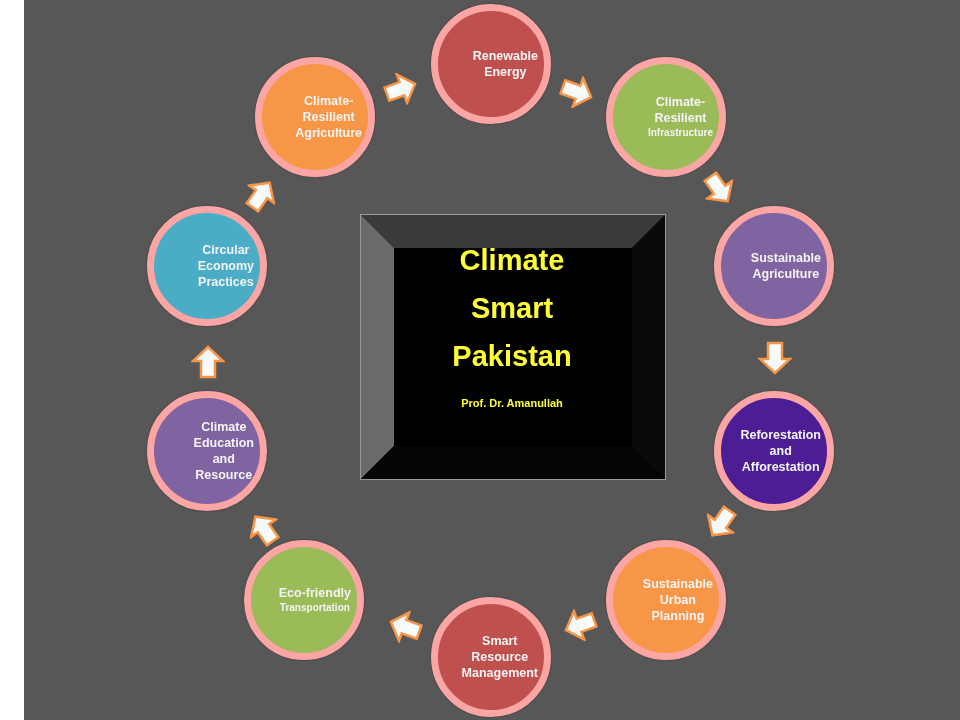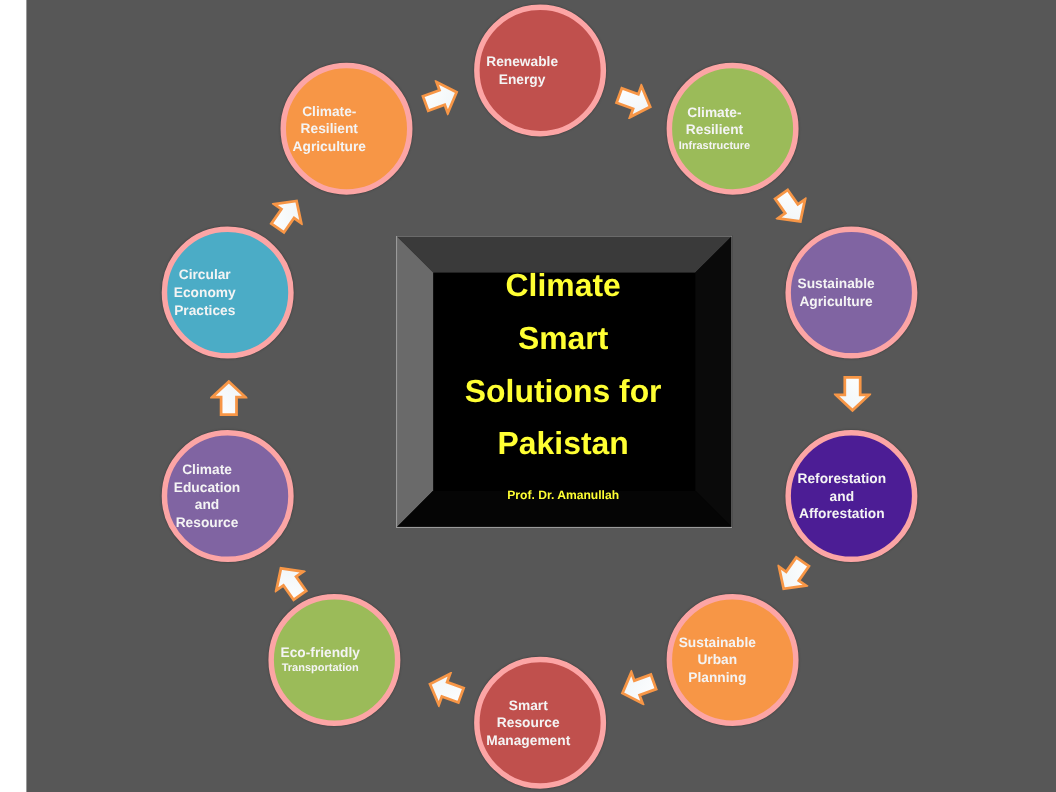--- a/index.html
+++ b/index.html
@@ -1,19 +1,19 @@
 <!DOCTYPE html>
 <html><head>
 <meta charset="utf-8">
 <style>
   html,body{margin:0;padding:0;}
   body{width:960px;height:720px;position:relative;overflow:hidden;background:#ffffff;font-family:"Liberation Sans",sans-serif;}
   .slide{position:absolute;left:24px;top:0;width:936px;height:720px;background:#575757;}
-  .node{position:absolute;width:120px;height:120px;border-radius:50%;border:5px solid #fca5a5;box-sizing:border-box;
-        display:flex;align-items:center;justify-content:flex-start;text-align:center;color:#f4f4f4;font-weight:bold;
+  .node{position:absolute;width:120px;height:120px;border-radius:50%;border:7px solid #fca5a5;box-sizing:border-box;
+        display:flex;align-items:center;justify-content:flex-end;text-align:center;color:#f4f4f4;font-weight:bold;
         font-size:12.5px;line-height:16px;box-shadow:0 0 2px rgba(0,0,0,.4);}
   .node .lbl{display:block;padding:0 6px;}
   .node .sm{display:block;font-size:10px;line-height:14px;}
   .arrow{position:absolute;width:34px;height:34px;}
   .center{position:absolute;left:360px;top:214px;width:306px;height:266px;}
   .center svg{position:absolute;left:0;top:0;}
   .center .txt{position:absolute;left:34px;top:22px;width:236px;text-align:center;color:#ffff33;font-weight:bold;}
   .center .title{font-size:29px;line-height:48px;display:block;}
   .center .author{font-size:11px;line-height:22px;display:block;margin-top:12px;}
 </style>
@@ -28,21 +28,20 @@
     <polygon points="0,0 306,0 272,34 34,34" fill="#3a3a3a"></polygon>
     <polygon points="0,0 34,34 34,232 0,266" fill="#6a6a6a"></polygon>
     <polygon points="306,0 306,266 272,232 272,34" fill="#0a0a0a"></polygon>
     <polygon points="0,266 306,266 272,232 34,232" fill="#050505"></polygon>
     <rect x="0.5" y="0.5" width="305" height="265" fill="none" stroke="#9a9a9a" stroke-width="1"></rect>
     <rect x="34" y="34" width="238" height="198" fill="#000"></rect>
   </svg>
   <div class="txt">
     <span class="title">Climate</span>
     <span class="title">Smart</span>
-    <span class="title">Solutions for</span>
     <span class="title">Pakistan</span>
     <span class="author">Prof. Dr. Amanullah</span>
   </div>
 </div>
 
 <div class="node" style="left:431px;top:4px;background:#c0504d;">
   <span class="lbl"><span>Renewable</span><br><span>Energy</span></span>
 </div>
 
 <div class="node" style="left:606px;top:57px;background:#9bbb59;">

